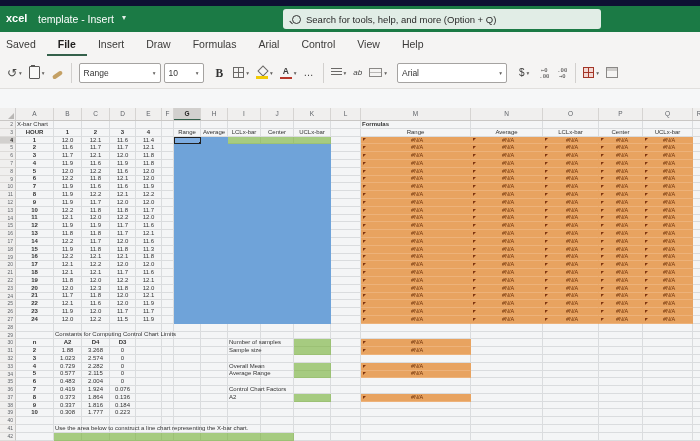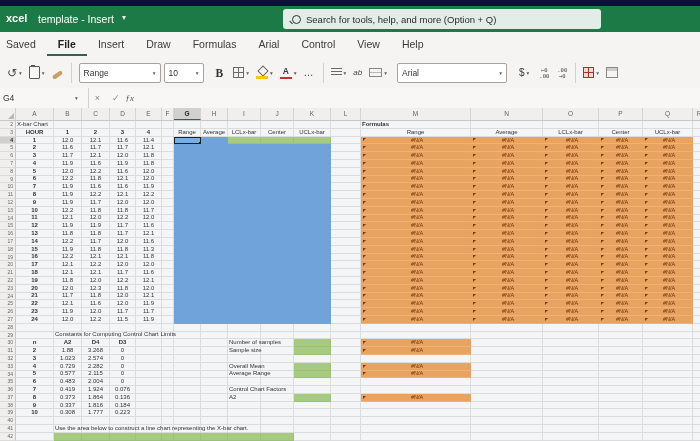--- a/index.html
+++ b/index.html
@@ -173,29 +173,20 @@
     <span class="sep"></span>
     <span class="titem">
       <span class="cfic"></span>
       <span class="car">▾</span>
     </span>
     <span class="titem">
       <span class="tblic"></span>
     </span>
   </div>
 
-  <div class="fbar">
-    <span class="namebox">G4</span>
-    <span class="car">▾</span>
-    <span class="sep" style="margin-left:10px"></span>
-    <span class="fbtn">×</span>
-    <span class="fbtn">✓</span>
-    <span class="fxi">ƒx</span>
-    <span class="finput"></span>
-  </div>
 
   <div class="sheet" id="sheet">
       <div class="ch-row">
         <div class="corner"></div>
         <div class="ch" style="width: 38px;">A</div>
         <div class="ch" style="width: 28px;">B</div>
         <div class="ch" style="width: 28px;">C</div>
         <div class="ch" style="width: 26px;">D</div>
         <div class="ch" style="width: 26px;">E</div>
         <div class="ch" style="width: 12px;">F</div>

